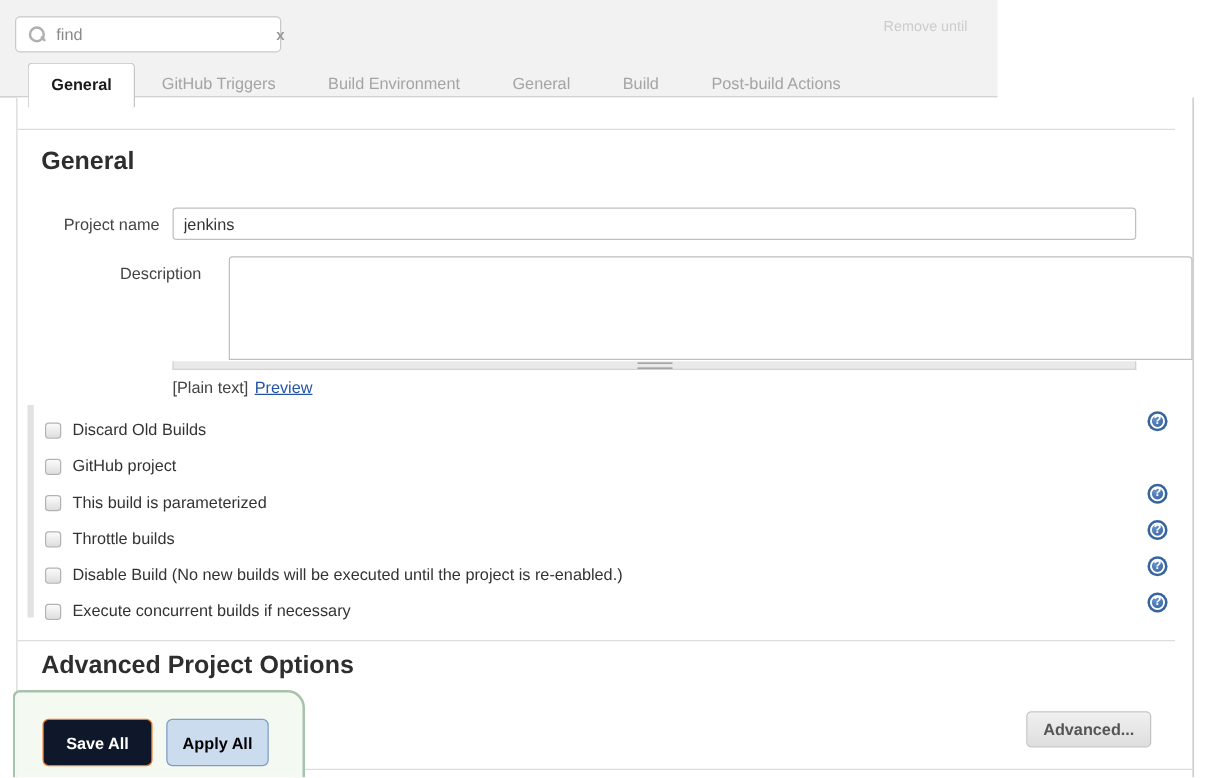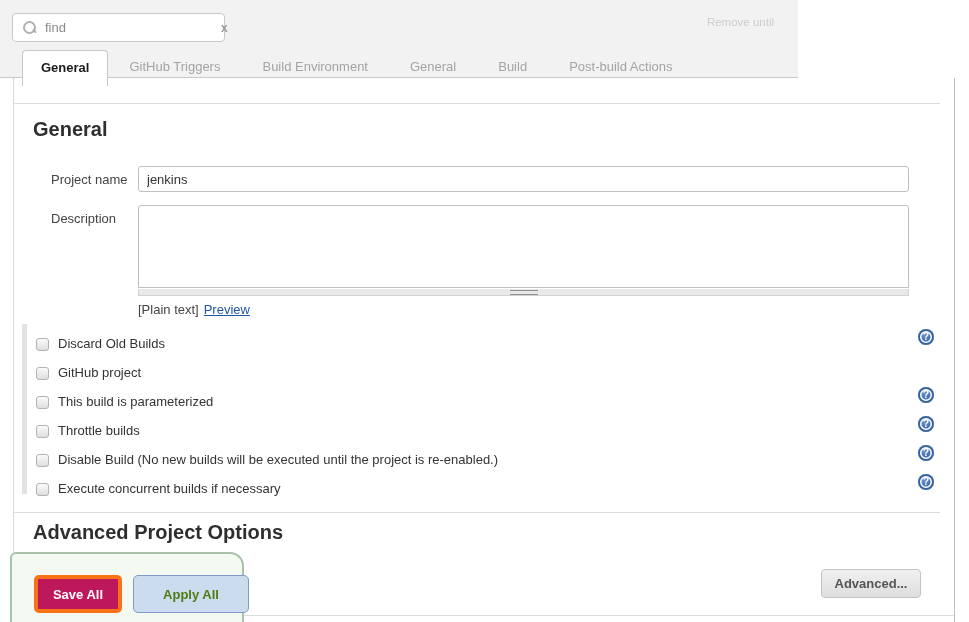--- a/index.html
+++ b/index.html
@@ -37,21 +37,21 @@
   .rule-1 { margin-top:25px; }
   .rule-2 { margin-top:16px; }
   .rule-3 { margin-top:17px; margin-right:0; }
   h2.section { font-size:20px; font-weight:bold; color:#2e2e2e; line-height:20px; margin-left:19px; }
   .h-general { margin-top:15px; }
   .h-advanced { margin-top:9px; }
 
   
   .frow { display:flex; align-items:flex-start; padding-left:37px; }
   .frow-name { margin-top:27px; }
-  .frow-desc { margin-top:13px; }
+  .frow-desc { margin-top:13px;justify-content:flex-end; }
   .flabel { width:87px; flex:none; color:#444; padding-top:6px; font-size:13px; }
   .tfield { width:771px; height:26px; border:1px solid #c0c0c0; border-radius:3px;
             padding:0 8px; font:13px "Liberation Sans",sans-serif; color:#333; outline:none; }
   .tarea { width:771px; height:83px; border:1px solid #c0c0c0; border-radius:3px 3px 0 0;
            resize:none; font:13px "Liberation Sans",sans-serif; outline:none; display:block; }
   .resize-bar { margin-left:124px; margin-top:1px; width:771px; height:7px; background:#e9e9e9;
                 border:1px solid #d2d2d2; border-top:none; position:relative; cursor:ns-resize; }
   .resize-bar::after { content:""; position:absolute; left:50%; top:1px; width:28px; height:3px;
                        margin-left:-14px; border-top:1px solid #8f8f8f; border-bottom:1px solid #8f8f8f; }
   .preview-line { margin-left:124px; margin-top:6px; font-size:13px; color:#444; }
@@ -74,25 +74,25 @@
   
   .adv-btn { display:block; margin:27px 0 0 807px; width:100px; height:29px;
              background:linear-gradient(#f0f0f0,#dedede); border:1px solid #c3c3c3; border-radius:4px;
              font:bold 13px "Liberation Sans",sans-serif; color:#555; cursor:pointer; }
 
   
   .save-panel { position:absolute; left:10px; bottom:0; width:234px; height:70px; z-index:6;
                 background:rgba(243,248,240,0.92); border:2px solid #a9c2ab; border-bottom:none;
                 border-radius:6px 14px 0 0; }
   .btn-save { position:absolute; left:22px; top:21px; width:88px; height:38px;
-              background:#be185d; border:4px solid #f97316; border-radius:5px;
+              background:#0f172a; border:1px solid #f97316; border-radius:5px;
               font:bold 13px "Liberation Sans",sans-serif; color:#fff; cursor:pointer; }
-  .btn-apply { position:absolute; left:121px; top:21px; width:116px; height:38px;
+  .btn-apply { position:absolute; left:121px; top:21px; width:82px; height:38px;
                background:#ccdcef; border:1px solid #7e9cc7; border-radius:5px;
-               font:bold 13px "Liberation Sans",sans-serif; color:#4d7c0f; cursor:pointer; }
+               font:bold 13px "Liberation Sans",sans-serif; color:#000000; cursor:pointer; }
 </style>
 </head>
 <body>
 
 <div class="topbar">
   <div class="searchbox">
     <span class="mag"></span>
     <input type="text" value="find" style="">
     <span class="search-clear">x</span>
   </div>

